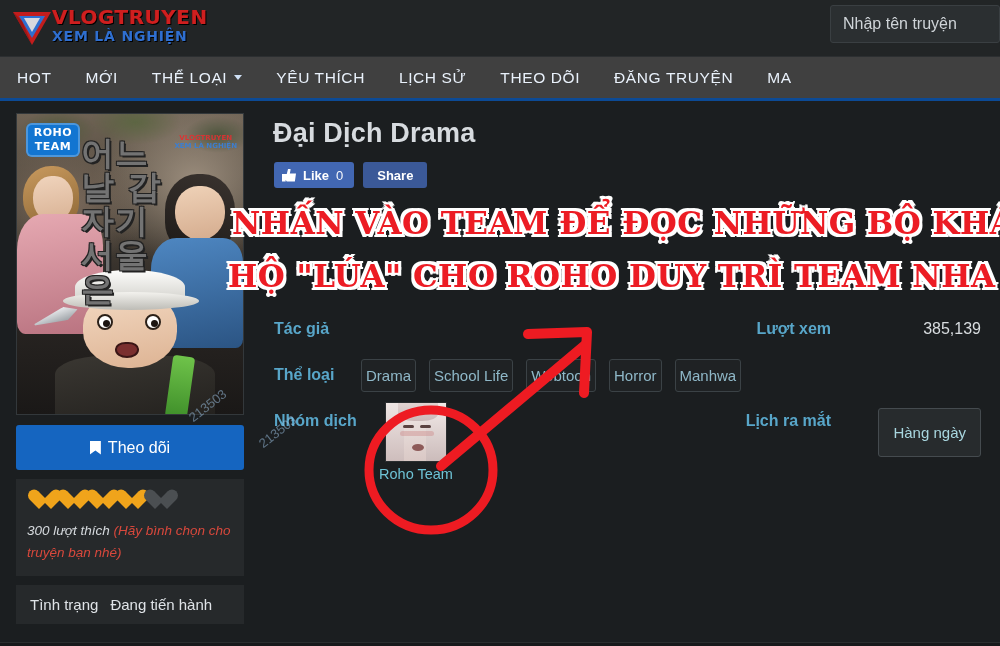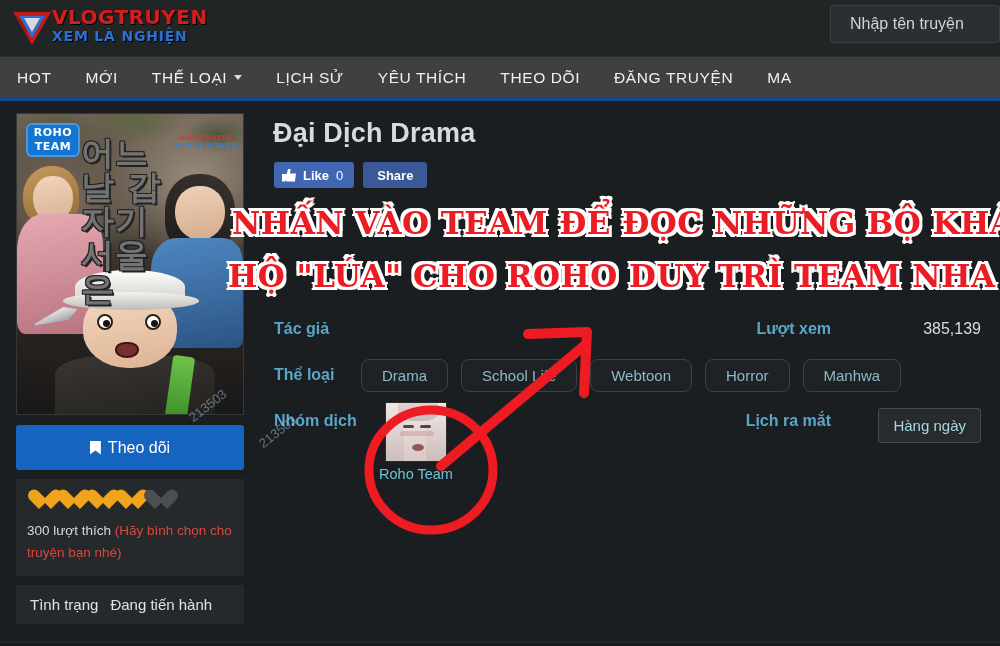--- a/index.html
+++ b/index.html
@@ -55,21 +55,21 @@
     white-space: nowrap;
   }
   .search-box {
     position: absolute; right: 0px; top: 5px;
     width: 170px; height: 38px;
     background: #2b2f31;
     border: 1px solid #3a3f42;
     border-radius: 3px;
     color: #cfd4d8;
     font-size: 16px;
-    padding: 0 19px;
+    padding: 0 12px;
     font-family: "Liberation Sans", sans-serif;
     outline: none;
   }
   .search-box::placeholder { color: #cfd4d8; }
 
   
   .nav {
     position: absolute; left: 0; top: 57px;
     width: 1000px; height: 44px;
     background: #404040;
@@ -254,20 +254,21 @@
   .bookmark-ico {
     display: inline-block; width: 11px; height: 14px;
     background: #fff;
     clip-path: polygon(0 0, 100% 0, 100% 100%, 50% 72%, 0 100%);
   }
   .rate-box {
     width: 228px;
     margin-top: 9px;
     background: #26292b;
     padding: 11px 11px 12px 11px;
+    font-style: italic;
   }
   .hearts { display: flex; gap: 5px; margin-bottom: 8px; }
   .heart {
     width: 24px; height: 22px;
     position: relative;
     cursor: pointer;
   }
   .heart::before, .heart::after {
     content: ""; position: absolute; top: 0;
     width: 12px; height: 19px;
@@ -351,35 +352,35 @@
   .cell-b  { width: 330px; }
   .cell-c  { width: 150px; text-align: right; padding-right: 10px; }
   .cell-d  { width: 140px; text-align: right; }
   .val {
     color: #d8dcdf; font-size: 16px; padding-top: 12px;
     font-family: "Liberation Sans", sans-serif;
   }
   .tags { display: flex; gap: 13px; padding-top: 5px; flex-wrap: nowrap; }
   .tag {
     border: 1px solid #3b4246;
-    border-radius: 8px;
+    border-radius: 3px;
     color: #8fb8c8;
     font-size: 15px;
-    padding: 7px 20px;
+    padding: 7px 4px;
     background: #1f2224;
     white-space: nowrap;
     cursor: pointer;
     font-family: "Liberation Sans", sans-serif;
   }
   .sched-btn {
     border: 1px solid #454b4f;
     background: #272b2d;
     color: #a8d6df;
     font-size: 15px;
-    padding: 8px 14px;
+    padding: 15px 14px;
     border-radius: 3px;
     cursor: pointer;
     display: inline-block;
     font-family: "Liberation Sans", sans-serif;
   }
   .team {
     padding-top: 2px; width: 110px;
     text-align: center;
     cursor: pointer;
   }
@@ -473,24 +474,24 @@
         <span>HOT</span>
       </div>
     <div class="nav-item">
         <span>MỚI</span>
       </div>
     <div class="nav-item">
         <span>THỂ LOẠI</span>
         <span class="nav-caret"></span>
       </div>
     <div class="nav-item">
+        <span>YÊU THÍCH</span>
+      </div>
+    <div class="nav-item">
         <span>LỊCH SỬ</span>
-      </div>
-    <div class="nav-item">
-        <span>YÊU THÍCH</span>
       </div>
     <div class="nav-item">
         <span>THEO DÕI</span>
       </div>
     <div class="nav-item">
         <span>ĐĂNG TRUYỆN</span>
       </div>
     <div class="nav-item">
         <span>MA</span>
       </div>

